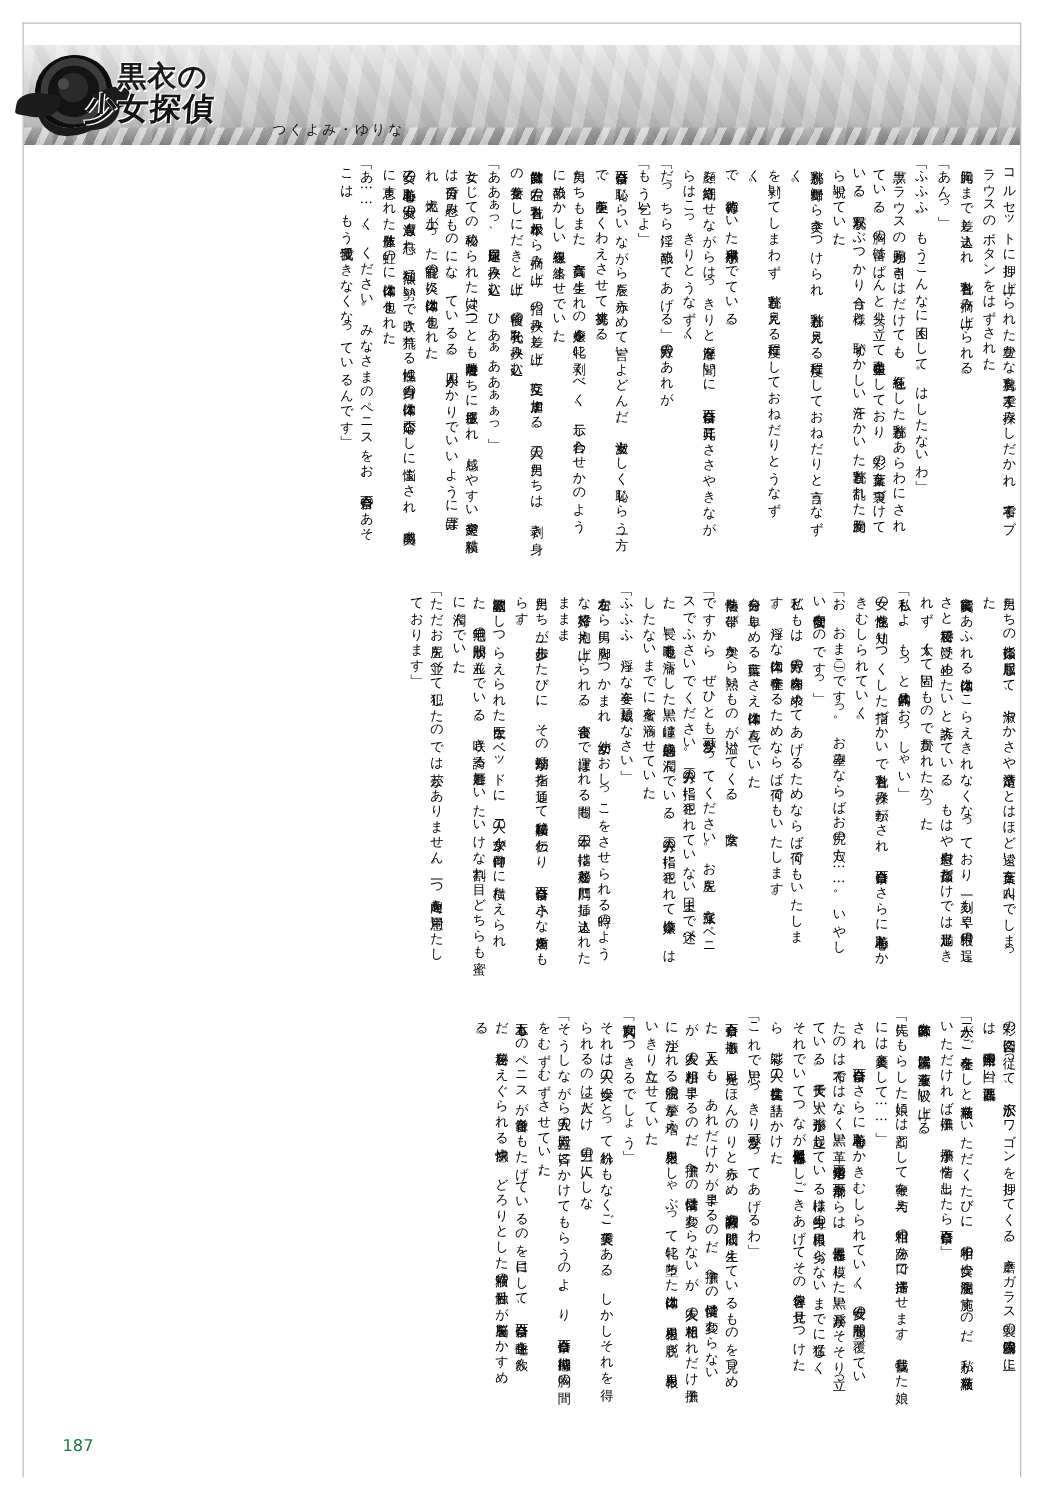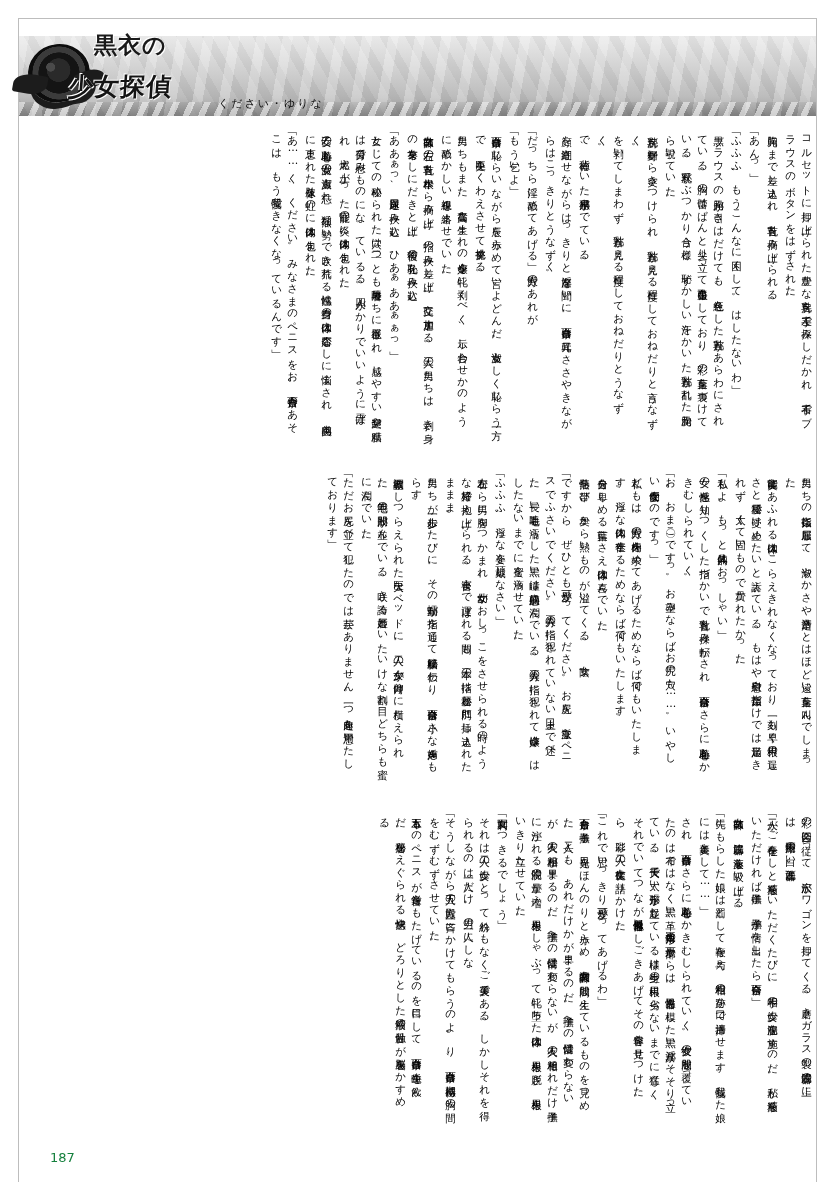--- a/index.html
+++ b/index.html
@@ -100,21 +100,21 @@
     content:"";
     position:absolute;
     right:-14px; top:30px;
     width:30px; height:18px;
     background:#1c1c1c;
     border-radius: 10% 60% 10% 60%;
     transform: rotate(-14deg);
   }
   .kuroi {
     position: absolute;
-    left: 72px; top: 0;
+    left: 72px; top: 16px;
     font-family: "DejaVu Serif", serif;
     font-weight: bold;
     font-size: 23px;
     letter-spacing: 1px;
     color: #1a1a1a;
     text-shadow: 1px 1px 0 #fff, -1px -1px 0 #fff;
   }
   .shoujo {
     position: absolute;
     left: 46px; top: 40px;
@@ -196,21 +196,21 @@
   <div class="edge-line-right"></div>
 
   <div class="banner">
     <div class="banner-tex"></div>
   </div>
 
   <div class="title-block">
     <div class="rose"></div>
     <div class="kuroi">黒衣の</div>
     <div class="shoujo">少女探偵</div>
-    <div class="ruby">ください・ゆりな</div>
+    <div class="ruby">つくよみ・ゆりな</div>
   </div>
 
   <div class="block" id="block-1">
       <div class="col">コルセットに押し上げられた豊かな乳房を左手で採みしだかれ、右手でブラウスのボタンをはずされた。</div>
       <div class="col">胸元にまで差し込まれ、乳首を摘み上げられる。</div>
       <div class="col">「あんっ」</div>
       <div class="col">「ふふふ。もうこんなに困くして。はしたないわ」</div>
       <div class="col">黒ブラウスの胸元が引きはだけても、紅色をした乳首があらわにされている。胸の蕾はぱんと尖り立って自己主張をしており、彩の言葉を裏づけている。双乳がぶつかり合う様と、恥ずかしい汗をかいた乳首が乱れた胸元から覗いていた。</div>
       <div class="col">乳房が裾野から突きつけられ、乳首が見える程度にしておねだりと言うなずく。</div>
       <div class="col">を剥いてしまわず、乳首が見える程度にしておねだりとうなずく。</div>

